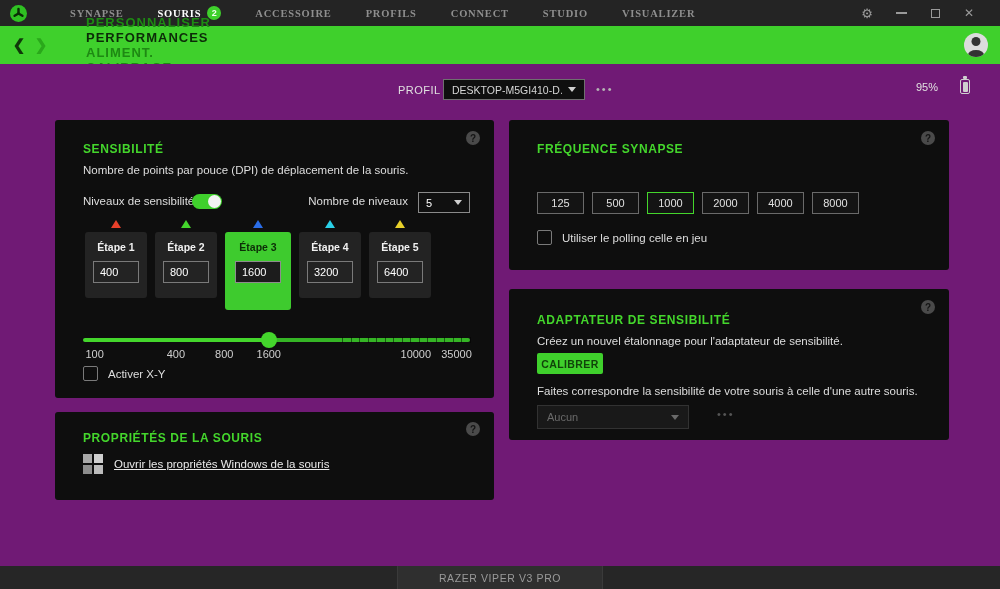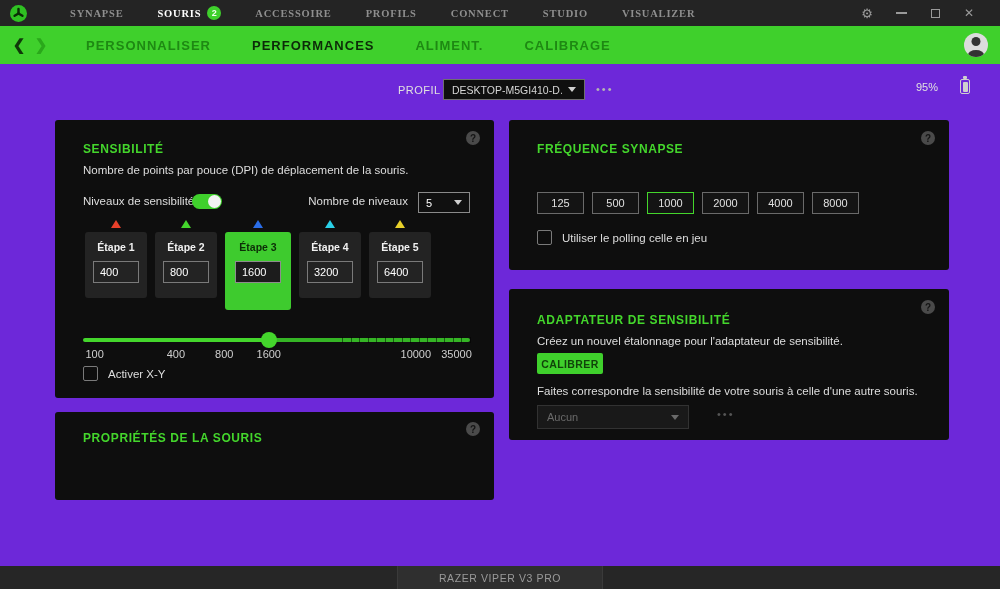--- a/index.html
+++ b/index.html
@@ -22,32 +22,32 @@
   .gear { font-size:13px; }
   .min-glyph { width:11px; height:2px; background:#9a9a9a; }
   .max-glyph { width:9px; height:9px; border:1.5px solid #9a9a9a; }
   .close-glyph { font-size:12px; }
 
   
   .greenbar { height:38px; background:#3fd02c; display:flex; align-items:center; position:relative; }
   .nav-arrow { font-size:15px; font-weight:700; width:22px; text-align:center; }
   .nav-back { color:#10380a; margin-left:8px; }
   .nav-fwd { color:#2aa81b; }
-  .nav-items { display:flex; margin-left:34px; }
+  .nav-items { display:flex; margin-left:34px;flex-direction:column; }
   .nav-item { font-size:13px; font-weight:700; letter-spacing:1px; color:#1e8913; margin-right:41px; cursor:default; }
   .nav-item.active { color:#0c2b08; }
   .avatar { position:absolute; right:12px; top:7px; width:24px; height:24px; border-radius:50%;
             background:#dcdcdc; overflow:hidden; }
   .avatar .head { position:absolute; top:4px; left:50%; transform:translateX(-50%);
                   width:9px; height:9px; border-radius:50%; background:#333; }
   .avatar .body { position:absolute; bottom:-3px; left:50%; transform:translateX(-50%);
                   width:16px; height:10px; border-radius:50% 50% 0 0; background:#333; }
 
   
-  .content { position:relative; height:502px; background:#6d28d9; }
+  .content { position:relative; height:502px; background:#701a75; }
 
   .profile-label { position:absolute; left:398px; top:20px; font-size:11px; letter-spacing:.5px; color:#e0e0e0; }
   .profile-dd { position:absolute; left:443px; top:15px; width:142px; height:21px;
                 background:#0f0f0f; border:1px solid #6f6f6f; display:flex; align-items:center;
                 padding:0 8px; }
   .profile-dd .txt { font-size:10.5px; color:#d6d6d6; white-space:nowrap; overflow:hidden; flex:1; }
   .caret { width:0; height:0; border-left:4px solid transparent; border-right:4px solid transparent;
            border-top:5px solid #cfcfcf; margin-left:6px; flex:none; }
   .profile-more { position:absolute; left:596px; top:16px; color:#b5b5b5; font-size:11px;
                   letter-spacing:2px; height:18px; display:flex; align-items:center; }
@@ -285,20 +285,29 @@
 
     <div class="cb-row" id="xy-row">
       <span class="checkbox"></span>
       <span>Activer X-Y</span>
     </div>
   </div>
 
   <div class="panel" id="panel-props">
     <div class="help" style="top:10px;">?</div>
     <div class="sec-title" style="top:19px;">PROPRIÉTÉS DE LA SOURIS</div>
+    <div class="props-row">
+      <span class="winlogo">
+          <i></i>
+          <i></i>
+          <i></i>
+          <i></i>
+        </span>
+      <span class="props-link">Ouvrir les propriétés Windows de la souris</span>
+    </div>
   </div>
 
   <div class="panel" id="panel-poll">
     <div class="help">?</div>
     <div class="sec-title">FRÉQUENCE SYNAPSE</div>
     <div class="rates">
       <button class="rate-btn">125</button>
       <button class="rate-btn">500</button>
       <button class="rate-btn selected">1000</button>
       <button class="rate-btn">2000</button>

